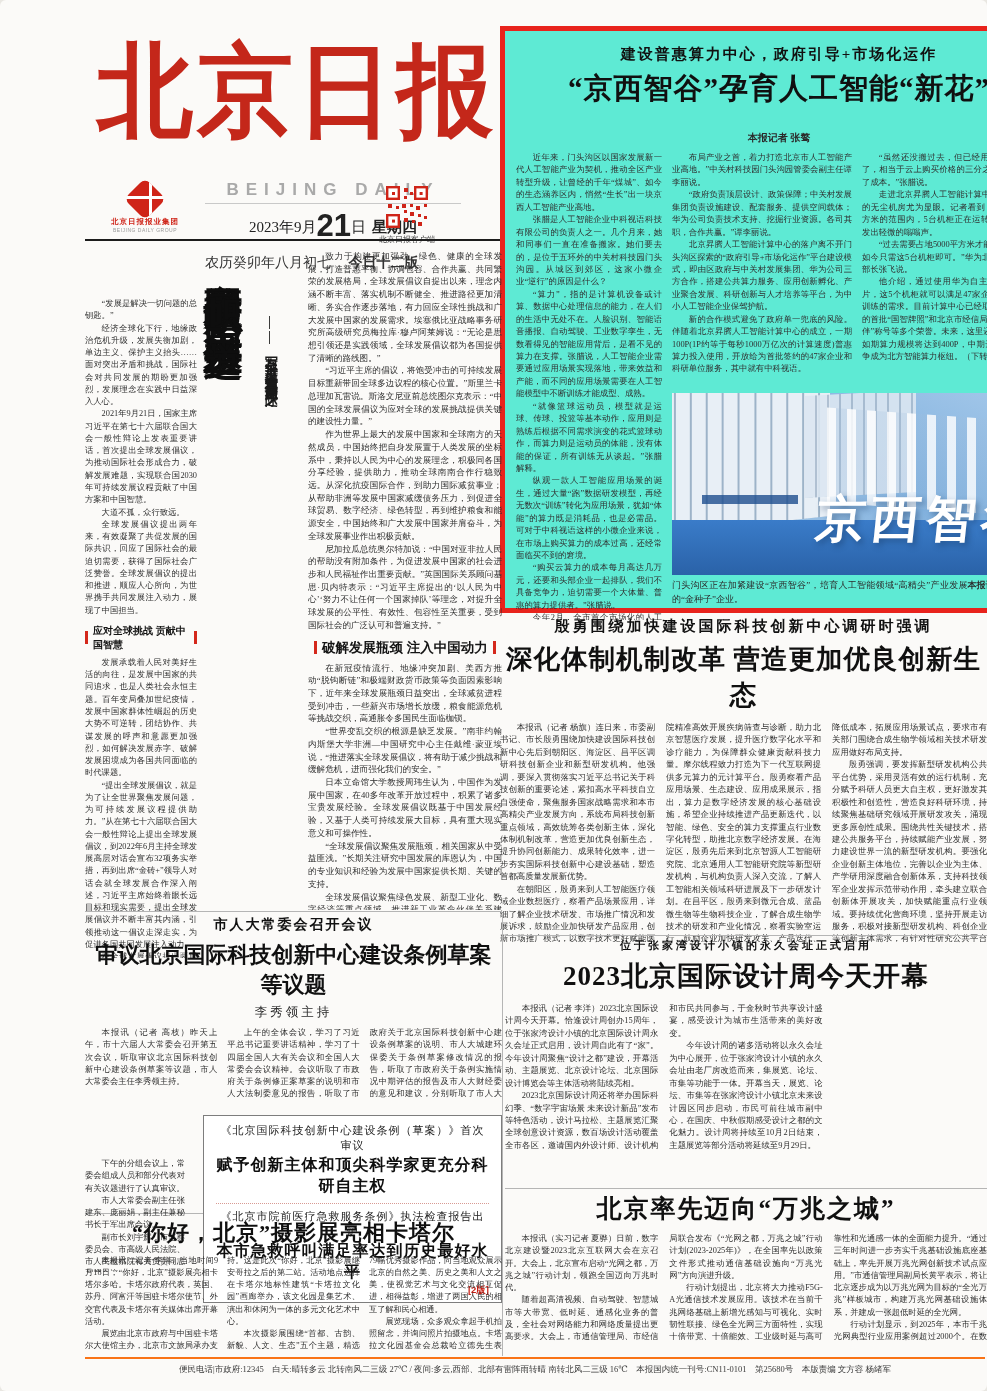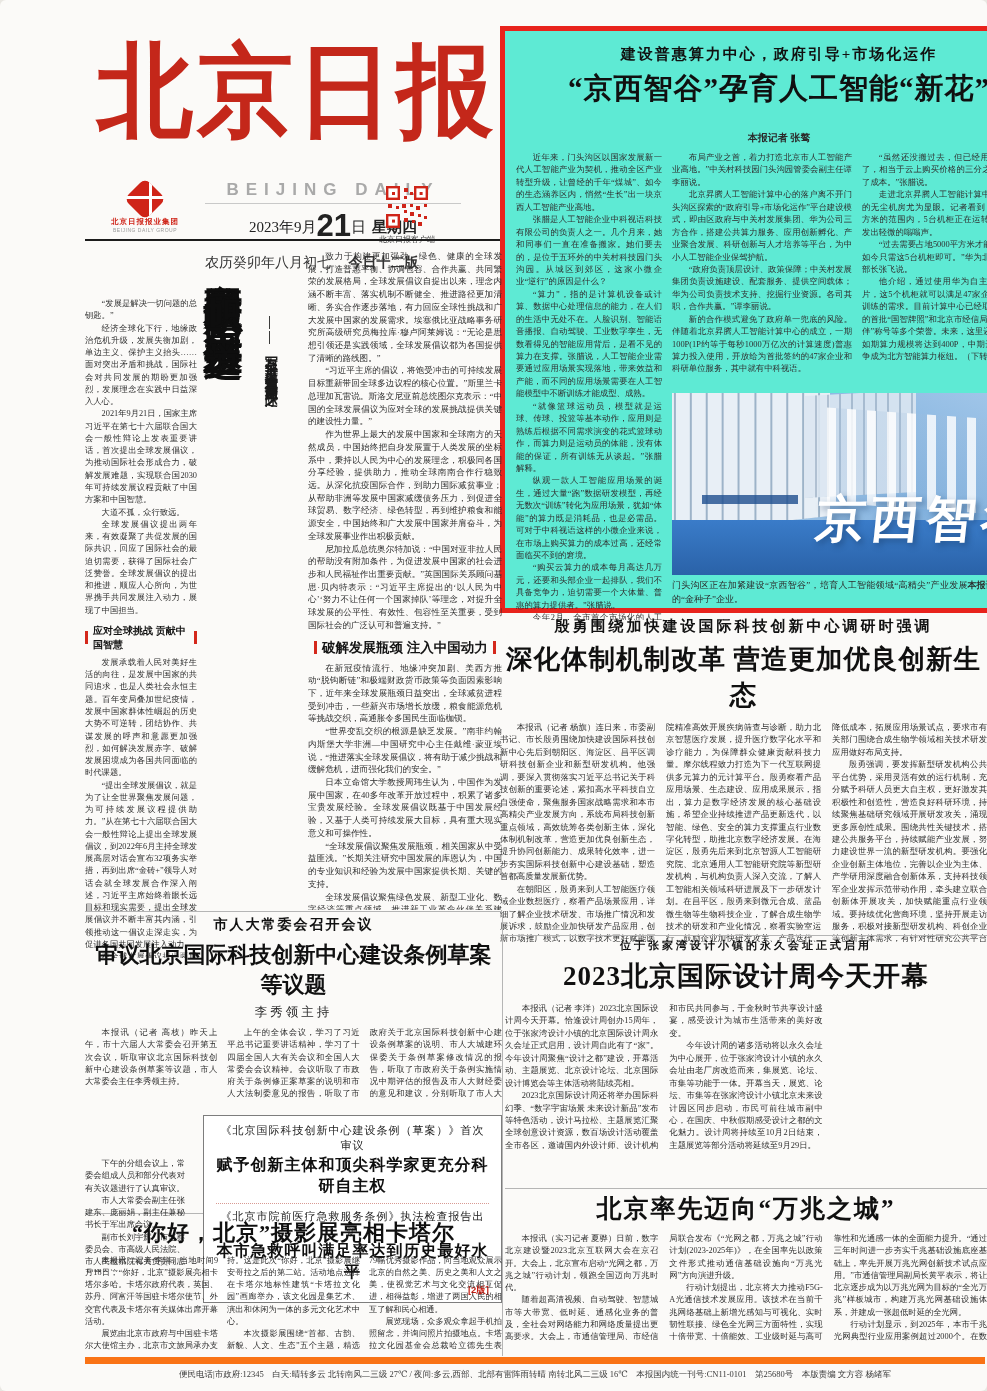--- a/index.html
+++ b/index.html
@@ -120,21 +120,21 @@
   .wanzhao .cols3 { height:120px; margin-top:8px; }
   .wanzhao p { font-size:8.3px; }
 
   
   .qatar { position:absolute; left:85px; top:1218px; width:417px; height:136px; }
   .qatar .headline { font-size:22px; letter-spacing:1px; }
   .qatar .cols3 { height:102px; margin-top:7px; column-gap:9px; }
   .qatar p { font-size:8.2px; }
 
   
-  .footer { position:absolute; left:85px; top:1357px; width:900px; border-top:7px solid #f97316;
+  .footer { position:absolute; left:85px; top:1357px; width:900px; border-top:2px solid #f97316;
     padding-top:5px; text-align:center; font-size:8.5px; color:#3a3a3a; }
 </style>
 </head>
 <body>
 
 <div class="page">
 
   <div class="masthead">
     <div class="mast-title">北京日报</div>
     <div class="mast-en">BEIJING DAILY</div>
@@ -195,22 +195,22 @@
           <p>张腊是人工智能企业中科视语科技有限公司的负责人之一。几个月来，她和同事们一直在准备搬家。她们要去的，是位于五环外的中关村科技园门头沟园。从城区到郊区，这家小微企业“逆行”的原因是什么？</p>
           <p>“算力”，指的是计算机设备或计算、数据中心处理信息的能力，在人们的生活中无处不在。人脸识别、智能语音播报、自动驾驶、工业数字孪生，无数看得见的智能应用背后，是看不见的算力在支撑。张腊说，人工智能企业需要通过应用场景实现落地，带来效益和产能，而不同的应用场景需要在人工智能模型中不断训练才能成型、成熟。</p>
           <p>“就像篮球运动员，模型就是运球、传球、投篮等基本动作，应用则是熟练后根据不同需求演变的花式篮球动作，而算力则是运动员的体能，没有体能的保证，所有训练无从谈起。”张腊解释。</p>
           <p>纵观一款人工智能应用场景的诞生，通过大量“跑”数据研发模型，再经无数次“训练”转化为应用场景，犹如“体能”的算力既是消耗品，也是必需品。可对于中科视语这样的小微企业来说，在市场上购买算力的成本过高，还经常面临买不到的窘境。</p>
           <p>“购买云算力的成本每月高达几万元，还要和头部企业一起排队，我们不具备竞争力，迫切需要一个大体量、普惠的算力提供者。”张腊说。</p>
           <p>今年2月，全市首个市场化的人工智能计算中心——北京昇腾人工智能计算中心正式成立，落地中关村科技园门头沟园，为闹算力饥渴的企业送来“及时雨”。</p>
         </div>
       <div class="lead-right">
         <div class="cols2 body-txt">
             <p>布局产业之首，着力打造北京市人工智能产业高地。”中关村科技园门头沟园管委会副主任谭李丽说。</p>
+            <p>“政府负责顶层设计、政策保障；中关村发展集团负责设施建设、配套服务、提供空间载体；华为公司负责技术支持、挖掘行业资源。各司其职，合作共赢。”谭李丽说。</p>
             <p>北京昇腾人工智能计算中心的落户离不开门头沟区探索的“政府引导+市场化运作”平台建设模式，即由区政府与中关村发展集团、华为公司三方合作，搭建公共算力服务、应用创新孵化、产业聚合发展、科研创新与人才培养等平台，为中小人工智能企业保驾护航。</p>
-            <p>“政府负责顶层设计、政策保障；中关村发展集团负责设施建设、配套服务、提供空间载体；华为公司负责技术支持、挖掘行业资源。各司其职，合作共赢。”谭李丽说。</p>
             <p>新的合作模式避免了政府单一兜底的风险。伴随着北京昇腾人工智能计算中心的成立，一期100P(1P约等于每秒1000万亿次的计算速度)普惠算力投入使用，开放给为首批签约的47家企业和科研单位服务，其中就有中科视语。</p>
             <p>“虽然还没搬过去，但已经用上中心的算力了，相当于云上购买价格的三分之一，大大节省了成本。”张腊说。</p>
             <p>走进北京昇腾人工智能计算中心，一处不大的无尘机房尤为显眼。记者看到，在不到200平方米的范围内，5台机柜正在运转、工作，不时发出轻微的嗡嗡声。</p>
             <p>“过去需要占地5000平方米才能生成的算力，如今只需这5台机柜即可。”华为北京昇腾业务部部长张飞说。</p>
             <p>他介绍，通过使用华为自主研发的昇腾芯片，这5个机柜就可以满足47家企业对于大模型训练的需求。目前计算中心已经取得科技部授予的首批“国智牌照”和北京市经信局颁发的“算力伙伴”称号等多个荣誉。未来，这里还将持续扩容，如期算力规模将达到400P，中期达到1000P，力争成为北方智能算力枢纽。（下转第三版）</p>
           </div>
         <div class="photo">
           <div class="bldg1"></div>
           <div class="bldg2"></div>
           <div class="fins"></div>

